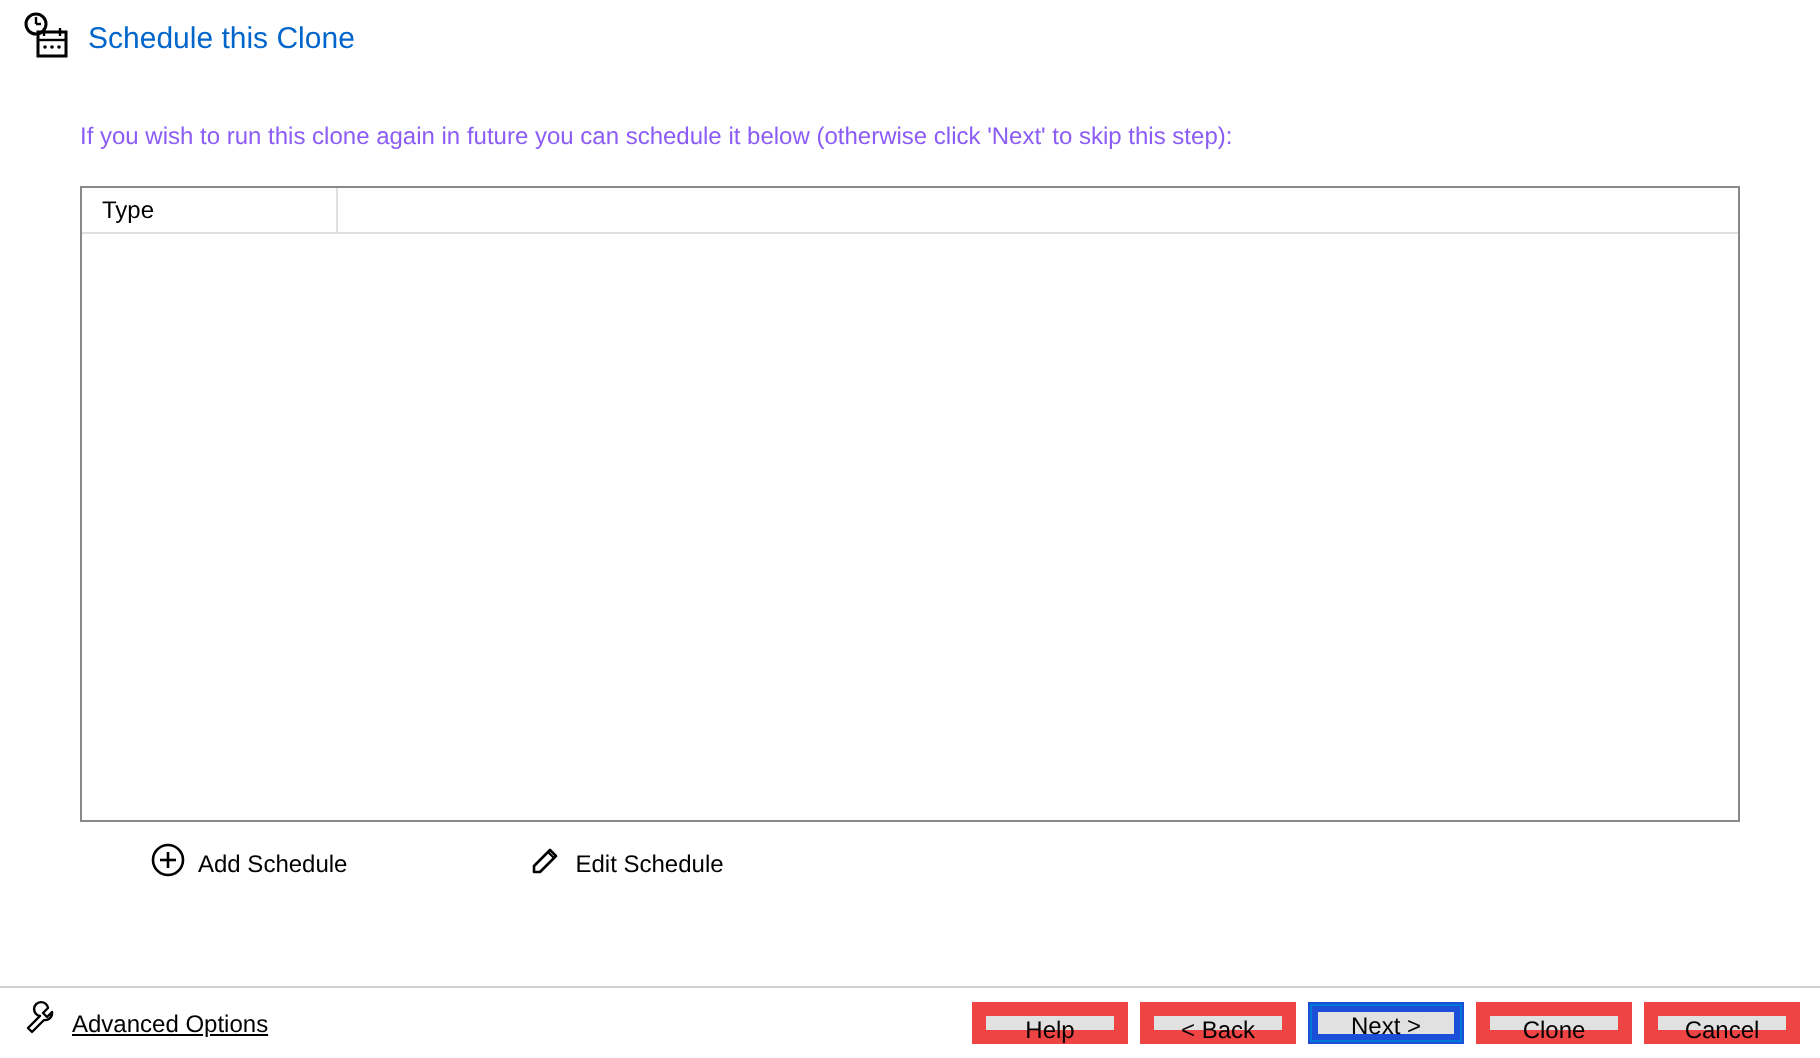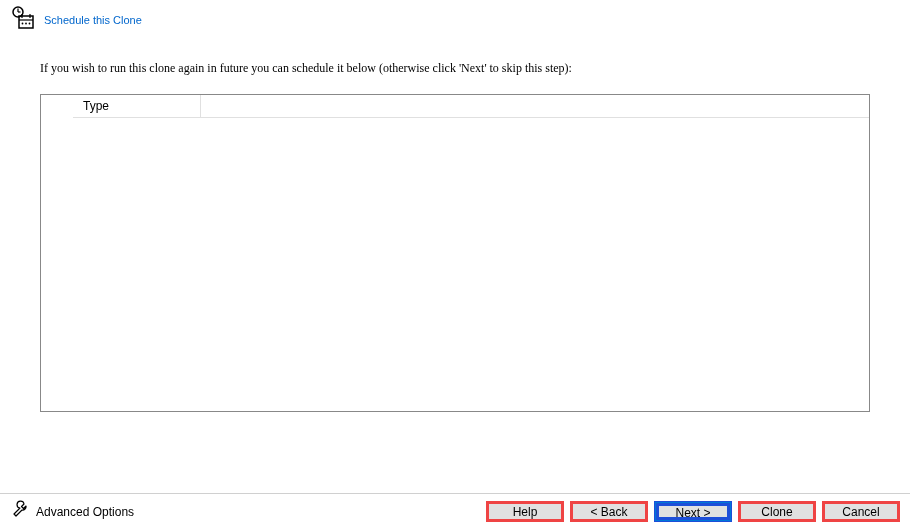--- a/index.html
+++ b/index.html
@@ -17,34 +17,32 @@
       color: #000;
     }
     .header {
       display: flex;
       align-items: center;
       padding: 5px 10px;
       gap: 8px;
     }
     .header-title {
       color: #0066cc;
-      font-size: 11px;
+      font-size: 15px;
       font-weight: 400;
     }
     .instruction-text {
       padding: 22px 40px 18px 40px;
-      color: #000000;
-      font-family: Liberation Serif, serif;
+      color: #8b5cf6;
     }
     .table-container {
       margin: 0 40px;
       border: 1px solid #888;
       height: 318px;
       background: #fff;
-      padding-left: 32px;
     }
     .table-header {
       display: flex;
       border-bottom: 1px solid #e0e0e0;
       background: #fff;
     }
     .col-type {
       width: 128px;
       padding: 4px 10px;
       border-right: 1px solid #e0e0e0;
@@ -81,32 +79,33 @@
       align-items: center;
       padding: 0 10px;
       background: #fff;
     }
     .footer-left {
       display: flex;
       align-items: center;
       gap: 6px;
     }
     .advanced-link {
+      text-decoration: underline;
       color: #000;
       cursor: pointer;
     }
     .footer-right {
       margin-left: auto;
       display: flex;
       gap: 6px;
     }
     .wiz-btn {
       width: 78px;
       height: 21px;
-      border: 3px solid #ef4444;
+      border: 7px solid #ef4444;
       background: #e1e1e1;
       font-family: inherit;
       font-size: 12px;
       cursor: pointer;
     }
     .wiz-btn.primary {
       border: 5px solid #1d4ed8;
       outline: 1px solid #0078d7;
       outline-offset: -2px;
     }
@@ -137,21 +136,40 @@
 
 <div class="instruction-text">If you wish to run this clone again in future you can schedule it below (otherwise click 'Next' to skip this step):</div>
 
 <div class="table-container">
   <div class="table-header">
     <div class="col-type">Type</div>
   </div>
 </div>
 
 <div class="action-row">
+  <button class="action-btn">
+    <span>
+      <svg width="18" height="18" viewBox="0 0 18 18">
+        <circle cx="9" cy="9" r="7.5" fill="none" stroke="#000" stroke-width="1.3"></circle>
+        <line x1="9" y1="5" x2="9" y2="13" stroke="#000" stroke-width="1.3"></line>
+        <line x1="5" y1="9" x2="13" y2="9" stroke="#000" stroke-width="1.3"></line>
+      </svg>
+    </span>
+    <span>Add Schedule</span>
+  </button>
 
+  <button class="action-btn">
+    <span>
+      <svg width="18" height="18" viewBox="0 0 18 18">
+        <path d="M3 15 L3 12 L11 4 L14 7 L6 15 Z" fill="none" stroke="#000" stroke-width="1.3" stroke-linejoin="round"></path>
+        <line x1="10" y1="5" x2="13" y2="8" stroke="#000" stroke-width="1.1"></line>
+      </svg>
+    </span>
+    <span>Edit Schedule</span>
+  </button>
 
 </div>
 
 <div class="footer">
   <div class="footer-left">
     <span>
       <svg width="20" height="20" viewBox="0 0 20 20">
         <path d="M14 4 a3.5 3.5 0 1 0 -4 4 L4 14 l2 2 l6-6 a3.5 3.5 0 0 0 4-4 l-2.5 2.5 l-2-2 Z" fill="none" stroke="#000" stroke-width="1.2" stroke-linejoin="round"></path>
       </svg>
     </span>

